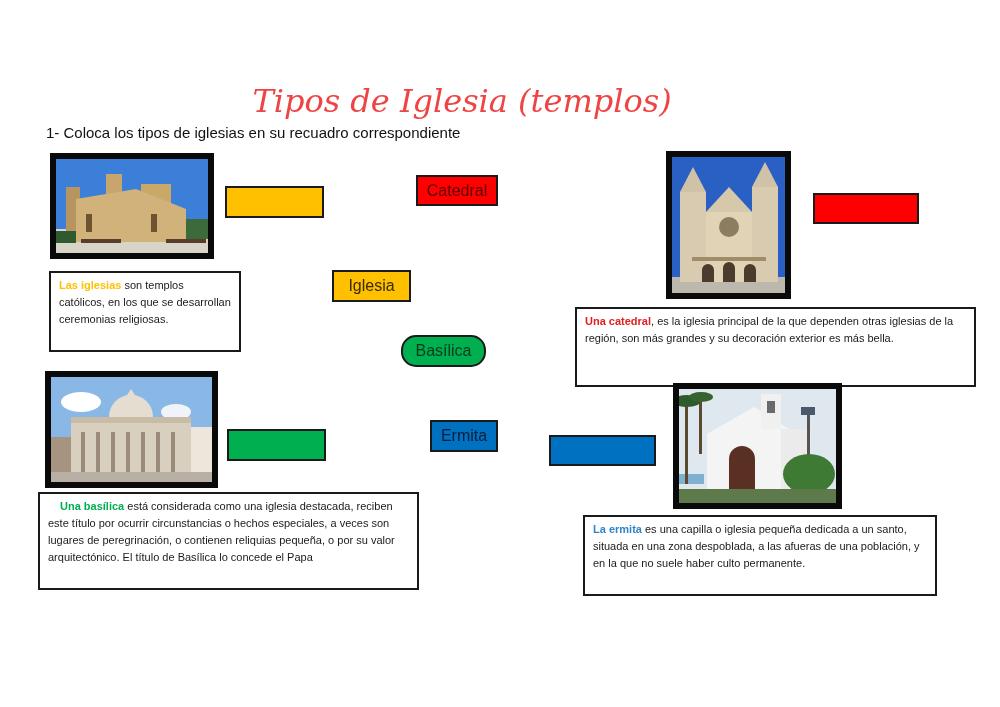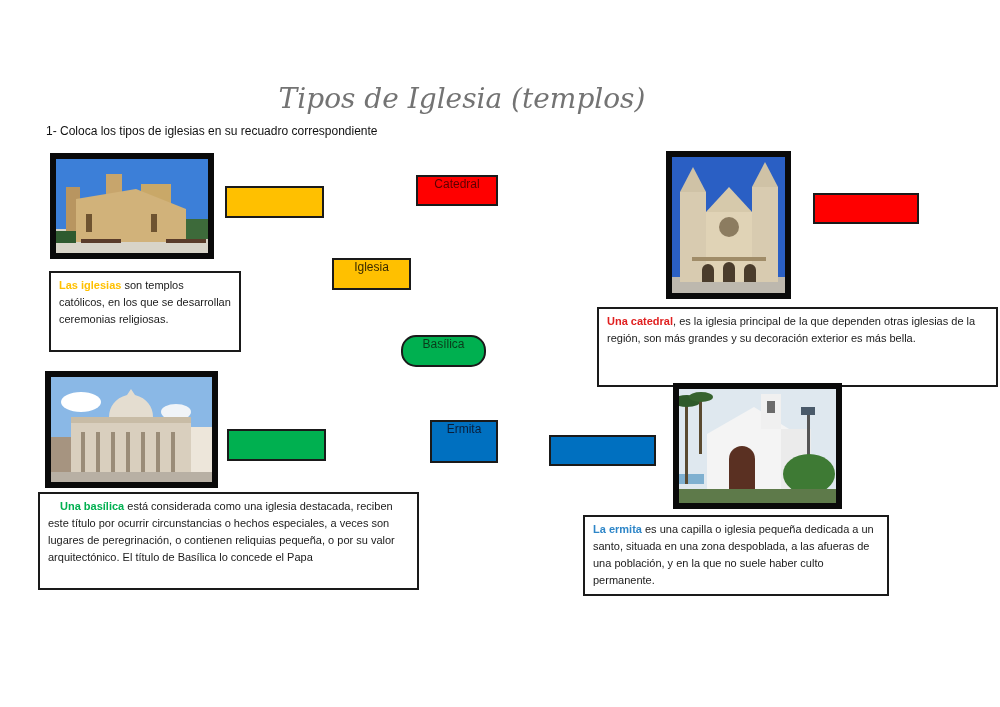--- a/index.html
+++ b/index.html
@@ -5,34 +5,34 @@
   html, body { margin: 0; padding: 0; }
   body {
     width: 1000px; height: 707px; position: relative; overflow: hidden;
     background: #ffffff;
     font-family: "Liberation Sans", sans-serif;
   }
   .abs { position: absolute; box-sizing: border-box; }
   .title {
     left: 0; width: 1000px; top: 82px; text-align: center;
     font-family: "DejaVu Serif", serif; font-style: italic;
-    font-size: 28px; color: #737373; padding-left: 0;
+    font-size: 32px; color: #ef4444; padding-left: 0;
   }
   .title span { position: relative; left: -38px; }
   .instruction {
-    left: 46px; top: 124px; font-size: 12px; color: #111;
+    left: 46px; top: 124px; font-size: 15px; color: #111;
   }
   .photo {
     border: 6px solid #0a0a0a; background: #222; overflow: hidden;
   }
   .photo svg { display: block; width: 100%; height: 100%; }
   .slot { border: 2px solid #1a1a1a; }
   .label {
-    border: 2px solid #1a1a1a; font-size: 12px;
-    display: flex; justify-content: center;
+    border: 2px solid #1a1a1a; font-size: 16px;
+    display: flex; align-items: center; justify-content: center;
     cursor: grab;
   }
   .desc {
     border: 2px solid #1a1a1a; background: #fff;
     font-size: 11px; line-height: 17px; color: #1a1a1a;
     padding: 4px 8px;
   }
   .desc b { font-weight: bold; }
 </style>
 </head>
@@ -57,29 +57,29 @@
     <rect x="110" y="80" width="40" height="4" fill="#5a3c2a"></rect>
   </svg>
 </div>
 
 <div class="abs slot" style="left:225px; top:186px; width:99px; height:32px; background:#ffc000;"></div>
 
 <div class="abs label" style="left:416px; top:175px; width:82px; height:31px; background:#ff0000; color:#5c0000;">
   <span>Catedral</span>
 </div>
 
-<div class="abs label" style="left:332px; top:258px; width:79px; height:32px; background:#ffc000; color:#3a2a00;">
+<div class="abs label" style="left:332px; top:270px; width:79px; height:32px; background:#ffc000; color:#3a2a00;">
   <span>Iglesia</span>
 </div>
 
 <div class="abs label" style="left:401px; top:335px; width:85px; height:32px; background:#00b050; color:#0a3a1a;border-radius:15px;">
   <span>Basílica</span>
 </div>
 
-<div class="abs label" style="left:430px; top:420px; width:68px; height:43px; background:#0070c0; color:#0a1e3a;">
+<div class="abs label" style="left:430px; top:420px; width:68px; height:32px; background:#0070c0; color:#0a1e3a;">
   <span>Ermita</span>
 </div>
 
 <div class="abs desc" style="left:49px; top:271px; width:192px; height:81px;">
   <b style="color:#ffc000;">Las iglesias</b><span> son templos católicos, en los que se desarrollan ceremonias religiosas.</span>
 </div>
 
 <div class="abs photo" style="left:666px; top:151px; width:125px; height:148px;">
   <svg viewBox="0 0 113 136" preserveAspectRatio="none">
     <rect width="113" height="136" fill="#2a5fc4"></rect>
@@ -91,21 +91,21 @@
     <rect x="34" y="55" width="46" height="70" fill="#e0d3b6"></rect>
     <polygon points="34,55 57,30 80,55" fill="#d6c9ab"></polygon>
     <circle cx="57" cy="70" r="10" fill="#8c7c60"></circle>
     <rect x="20" y="100" width="74" height="4" fill="#a08c68"></rect>
     <path d="M30 125 v-12 a6 6 0 0 1 12 0 v12z M51 125 v-14 a6 6 0 0 1 12 0 v14z M72 125 v-12 a6 6 0 0 1 12 0 v12z" fill="#4a3c2c"></path>
   </svg>
 </div>
 
 <div class="abs slot" style="left:813px; top:193px; width:106px; height:31px; background:#ff0000;"></div>
 
-<div class="abs desc" style="left:597px; top:307px; width:401px; height:80px;">
+<div class="abs desc" style="left:575px; top:307px; width:401px; height:80px;">
   <b style="color:#e02020;">Una catedral</b><span>, es la iglesia principal de la que dependen otras iglesias de la región, son más grandes y su decoración exterior es más bella.</span>
 </div>
 
 <div class="abs photo" style="left:45px; top:371px; width:173px; height:117px;">
   <svg viewBox="0 0 161 105" preserveAspectRatio="none">
     <rect width="161" height="105" fill="#8ab8e6"></rect>
     <ellipse cx="30" cy="25" rx="20" ry="10" fill="#ffffff"></ellipse>
     <ellipse cx="125" cy="35" rx="15" ry="8" fill="#f0f4f8"></ellipse>
     <path d="M80 12 l4 6 c12 3 18 12 18 22 h-44 c0-10 6-19 18-22z" fill="#e4ddd0"></path>
     <rect x="20" y="40" width="120" height="55" fill="#d9cfbe"></rect>
@@ -146,15 +146,15 @@
     <rect x="88" y="12" width="8" height="12" fill="#6a6a6a"></rect>
     <rect x="102" y="40" width="30" height="60" fill="#ebebeb"></rect>
     <path d="M50 100 v-30 a13 13 0 0 1 26 0 v30z" fill="#5a3022"></path>
     <rect x="128" y="20" width="3" height="70" fill="#555"></rect>
     <rect x="122" y="18" width="14" height="8" fill="#4a5a6a"></rect>
     <ellipse cx="130" cy="85" rx="26" ry="20" fill="#3e7a34"></ellipse>
     <rect x="0" y="100" width="157" height="14" fill="#5e7a4a"></rect>
   </svg>
 </div>
 
-<div class="abs desc" style="left:583px; top:515px; width:306px; height:81px;">
+<div class="abs desc" style="left:583px; top:515px; width:354px; height:81px;">
   <b style="color:#2e86c8;">La ermita</b><span> es una capilla o iglesia pequeña dedicada a un santo, situada en una zona despoblada, a las afueras de una población, y en la que no suele haber culto permanente.</span>
 </div>
 
 </body></html>

